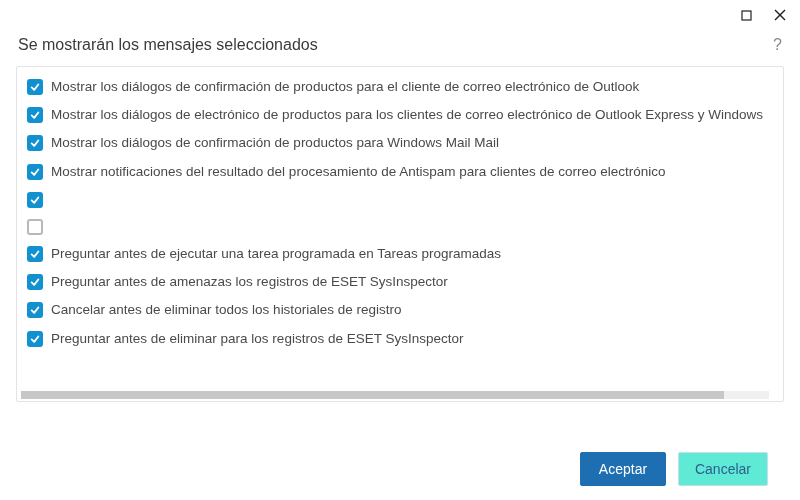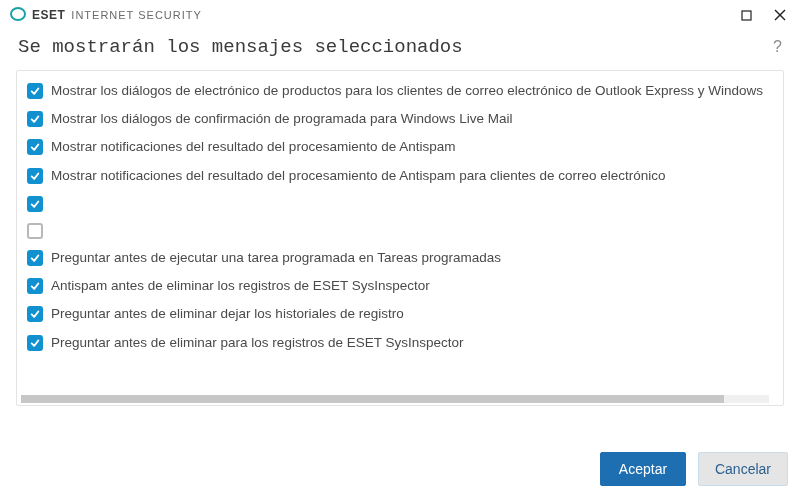--- a/index.html
+++ b/index.html
@@ -4,51 +4,42 @@
 <style>
   * { box-sizing: border-box; margin:0; padding:0; }
   html,body { width:800px; height:500px; font-family:"Segoe UI",Arial,sans-serif; background:#fff; color:#333; overflow:hidden; }
   .titlebar { display:flex; align-items:center; height:30px; padding:0 6px 0 10px; }
   .brand { display:flex; align-items:center; gap:6px; font-size:12px; color:#444; letter-spacing:0.5px; }
   .brand-eset { font-weight:700; color:#3b3b3b; font-size:12px; }
   .brand-sub { color:#6a6a6a; font-size:11px; letter-spacing:1px; }
   .winbtns { margin-left:auto; display:flex; gap:6px; }
   .winbtn { width:28px; height:22px; display:flex; align-items:center; justify-content:center; color:#222; }
   .header { display:flex; align-items:center; padding:6px 18px 12px 18px; }
-  .header h1 { font-size:19px; font-weight:400; color:#3b3b3b;font-family:Liberation Mono, monospace; }
+  .header h1 { font-size:16px; font-weight:400; color:#3b3b3b; }
   .help { margin-left:auto; color:#8a8a8a; font-size:16px; }
   .panel { margin:0 16px; height:336px; border:1px solid #e4e4e4; border-radius:2px; overflow:hidden; position:relative; }
   .list { height:100%; overflow-y:auto; overflow-x:hidden; padding:6px 8px 6px 8px; }
   .list::-webkit-scrollbar { width:8px; height:8px; }
   .list::-webkit-scrollbar-thumb { background:#c3c3c3; border-radius:0; }
   .list::-webkit-scrollbar-track { background:#f4f4f4; }
   .row { display:flex; align-items:flex-start; gap:8px; padding:5px 2px; font-size:13.5px; color:#4a4a4a; line-height:1.35; }
   .chk { width:16px; height:16px; flex:0 0 16px; border:2px solid #1191d0; border-radius:3px; display:flex; align-items:center; justify-content:center; background:#1191d0; margin-top:1px; }
   .chk.unchecked { background:#fff; border-color:#b8b8b8; }
   .chk svg { display:block; }
   .hscroll { position:absolute; left:4px; right:14px; bottom:2px; height:8px; background:#f0f0f0; }
   .hscroll-thumb { position:absolute; left:0; top:0; height:8px; width:94%; background:#c7c7c7; }
-  .footer { position:absolute; left:0; right:0; bottom:0; height:62px; display:flex; align-items:center; justify-content:flex-end; gap:12px; padding:0 12px; }
+  .footer { position:absolute; left:0; right:0; bottom:0; height:62px; display:flex; align-items:center; justify-content:flex-end; gap:12px; padding:0 32px; }
   .btn { min-width:86px; height:34px; border-radius:2px; font-size:14px; display:flex; align-items:center; justify-content:center; padding:0 16px; }
   .btn-primary { background:#1e6fb1; color:#fff; border:1px solid #1e6fb1; }
-  .btn-secondary { background:#e5e5e5; color:#2b5f8e; border:1px solid #c9dceb; }
+  .btn-secondary { background:#5eead4; color:#2b5f8e; border:1px solid #c9dceb; }
 </style>
 </head>
 <body>
 
 <div class="titlebar">
-  <div class="brand">
-    <span>
-      <svg width="16" height="16" viewBox="0 0 16 16">
-          <ellipse cx="8" cy="8" rx="7" ry="6" fill="none" stroke="#16a0a8" stroke-width="2"></ellipse>
-        </svg>
-    </span>
-    <span class="brand-eset">ESET</span>
-    <span class="brand-sub">INTERNET SECURITY</span>
-  </div>
   <div class="winbtns">
     <div class="winbtn">
       <svg width="11" height="11" viewBox="0 0 11 11">
           <rect x="1" y="1" width="9" height="9" fill="none" stroke="#222" stroke-width="1.2"></rect>
         </svg>
     </div>
     <div class="winbtn">
       <svg width="12" height="12" viewBox="0 0 12 12">
           <line x1="1" y1="1" x2="11" y2="11" stroke="#222" stroke-width="1.4"></line>
           <line x1="11" y1="1" x2="1" y2="11" stroke="#222" stroke-width="1.4"></line>
@@ -63,37 +54,37 @@
 </div>
 
 <div class="panel">
   <div class="list" id="list">
       <div class="row">
         <span class="chk">
           <svg width="10" height="10" viewBox="0 0 12 12">
             <polyline points="2,6.5 5,9.5 10,3" fill="none" stroke="#fff" stroke-width="2.2" stroke-linecap="round" stroke-linejoin="round"></polyline>
           </svg>
         </span>
+        <span>Mostrar los diálogos de confirmación de productos para el cliente de correo electrónico de Outlook</span>
+      </div>
+      <div class="row">
+        <span class="chk">
+          <svg width="10" height="10" viewBox="0 0 12 12">
+            <polyline points="2,6.5 5,9.5 10,3" fill="none" stroke="#fff" stroke-width="2.2" stroke-linecap="round" stroke-linejoin="round"></polyline>
+          </svg>
+        </span>
         <span>Mostrar los diálogos de electrónico de productos para los clientes de correo electrónico de Outlook Express y Windows</span>
       </div>
       <div class="row">
         <span class="chk">
           <svg width="10" height="10" viewBox="0 0 12 12">
             <polyline points="2,6.5 5,9.5 10,3" fill="none" stroke="#fff" stroke-width="2.2" stroke-linecap="round" stroke-linejoin="round"></polyline>
           </svg>
         </span>
-        <span>Mostrar los diálogos de confirmación de programada para Windows Live Mail</span>
-      </div>
-      <div class="row">
-        <span class="chk">
-          <svg width="10" height="10" viewBox="0 0 12 12">
-            <polyline points="2,6.5 5,9.5 10,3" fill="none" stroke="#fff" stroke-width="2.2" stroke-linecap="round" stroke-linejoin="round"></polyline>
-          </svg>
-        </span>
-        <span>Mostrar notificaciones del resultado del procesamiento de Antispam</span>
+        <span>Mostrar los diálogos de confirmación de productos para Windows Mail Mail</span>
       </div>
       <div class="row">
         <span class="chk">
           <svg width="10" height="10" viewBox="0 0 12 12">
             <polyline points="2,6.5 5,9.5 10,3" fill="none" stroke="#fff" stroke-width="2.2" stroke-linecap="round" stroke-linejoin="round"></polyline>
           </svg>
         </span>
         <span>Mostrar notificaciones del resultado del procesamiento de Antispam para clientes de correo electrónico</span>
       </div>
       <div class="row">
@@ -113,29 +104,29 @@
           </svg>
         </span>
         <span>Preguntar antes de ejecutar una tarea programada en Tareas programadas</span>
       </div>
       <div class="row">
         <span class="chk">
           <svg width="10" height="10" viewBox="0 0 12 12">
             <polyline points="2,6.5 5,9.5 10,3" fill="none" stroke="#fff" stroke-width="2.2" stroke-linecap="round" stroke-linejoin="round"></polyline>
           </svg>
         </span>
-        <span>Antispam antes de eliminar los registros de ESET SysInspector</span>
+        <span>Preguntar antes de amenazas los registros de ESET SysInspector</span>
       </div>
       <div class="row">
         <span class="chk">
           <svg width="10" height="10" viewBox="0 0 12 12">
             <polyline points="2,6.5 5,9.5 10,3" fill="none" stroke="#fff" stroke-width="2.2" stroke-linecap="round" stroke-linejoin="round"></polyline>
           </svg>
         </span>
-        <span>Preguntar antes de eliminar dejar los historiales de registro</span>
+        <span>Cancelar antes de eliminar todos los historiales de registro</span>
       </div>
       <div class="row">
         <span class="chk">
           <svg width="10" height="10" viewBox="0 0 12 12">
             <polyline points="2,6.5 5,9.5 10,3" fill="none" stroke="#fff" stroke-width="2.2" stroke-linecap="round" stroke-linejoin="round"></polyline>
           </svg>
         </span>
         <span>Preguntar antes de eliminar para los registros de ESET SysInspector</span>
       </div>
     </div>

